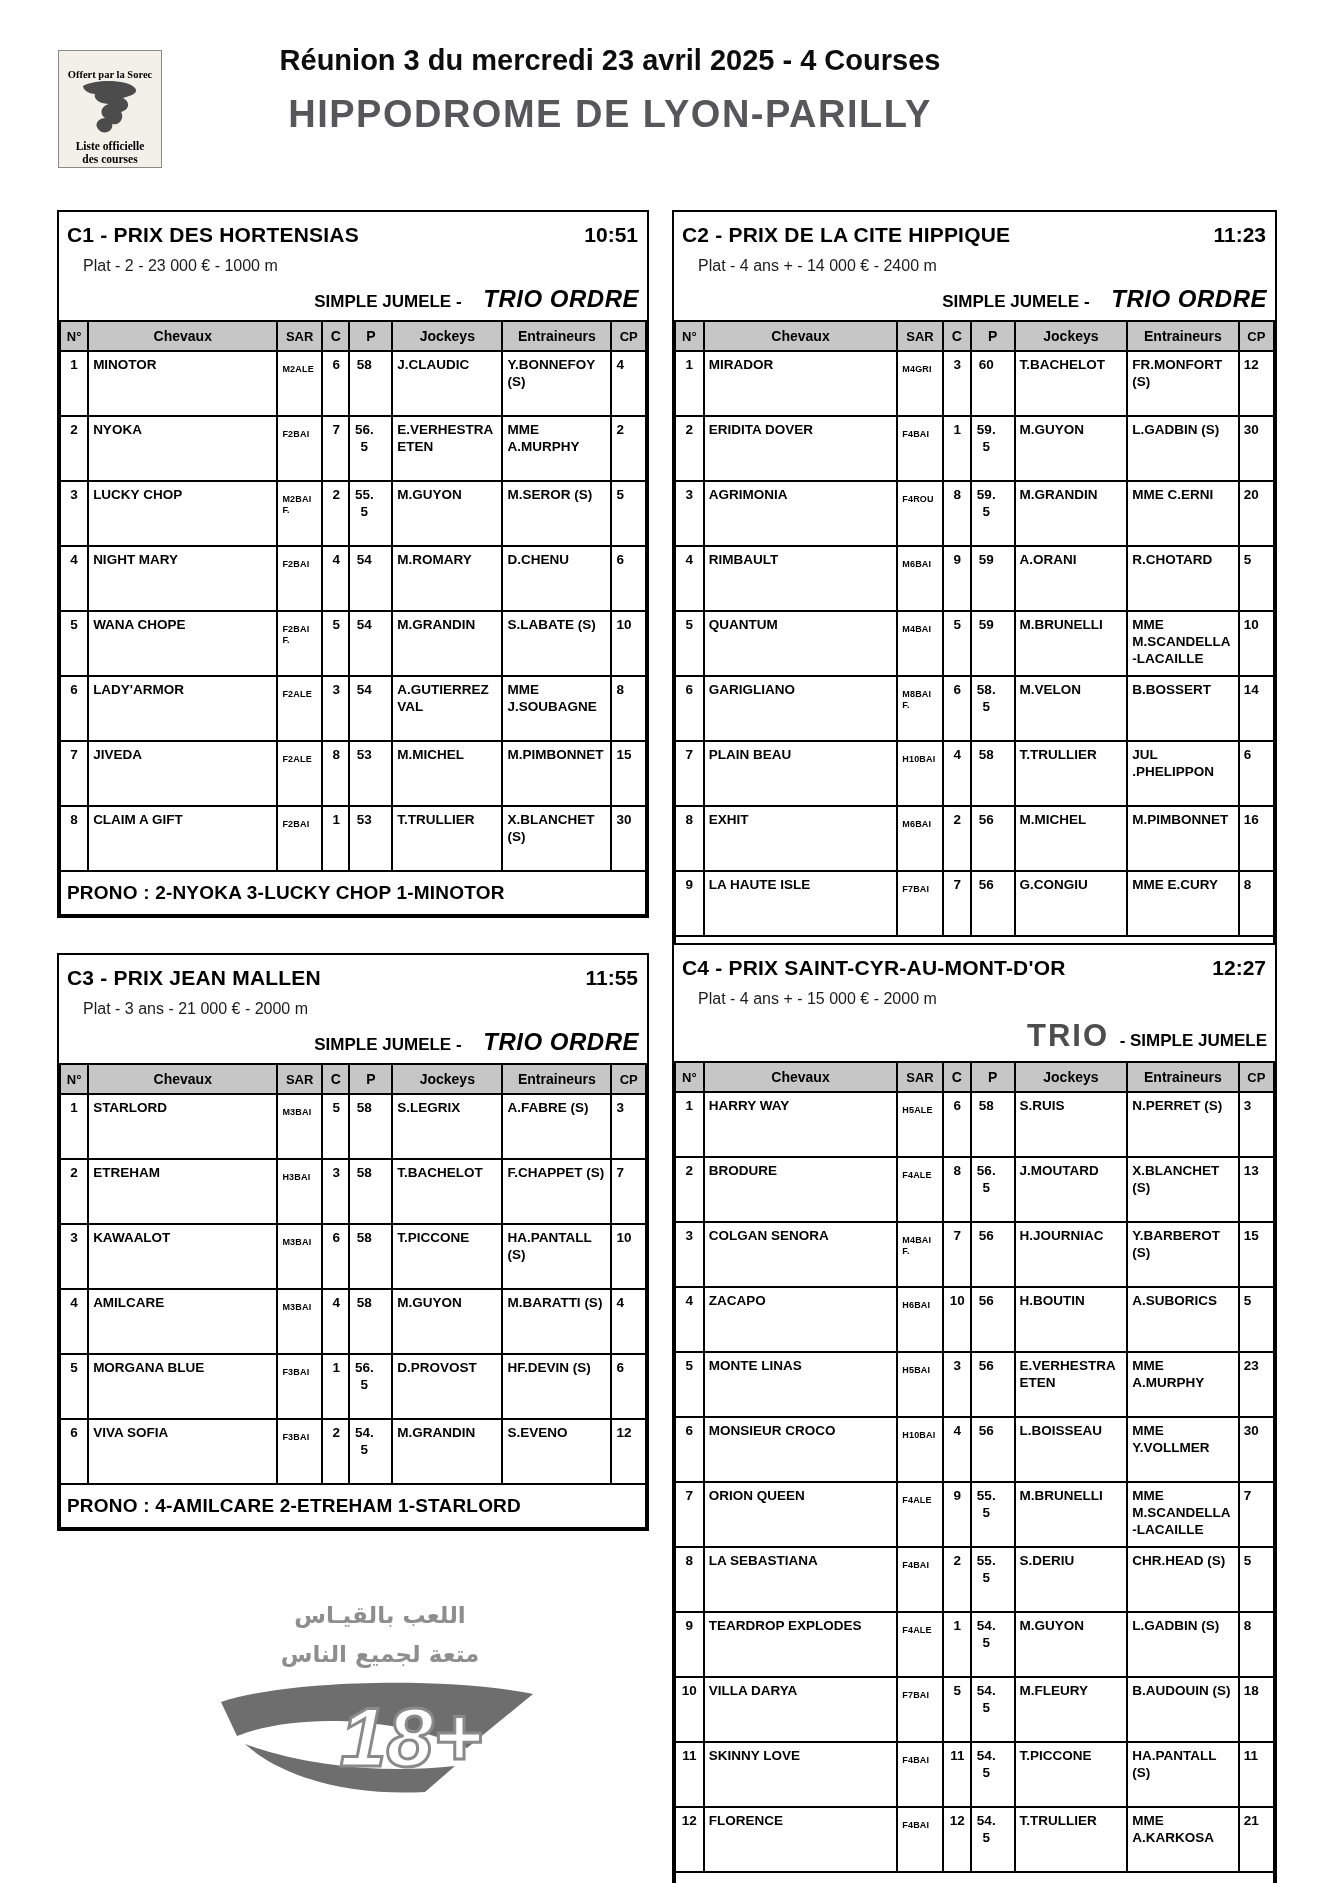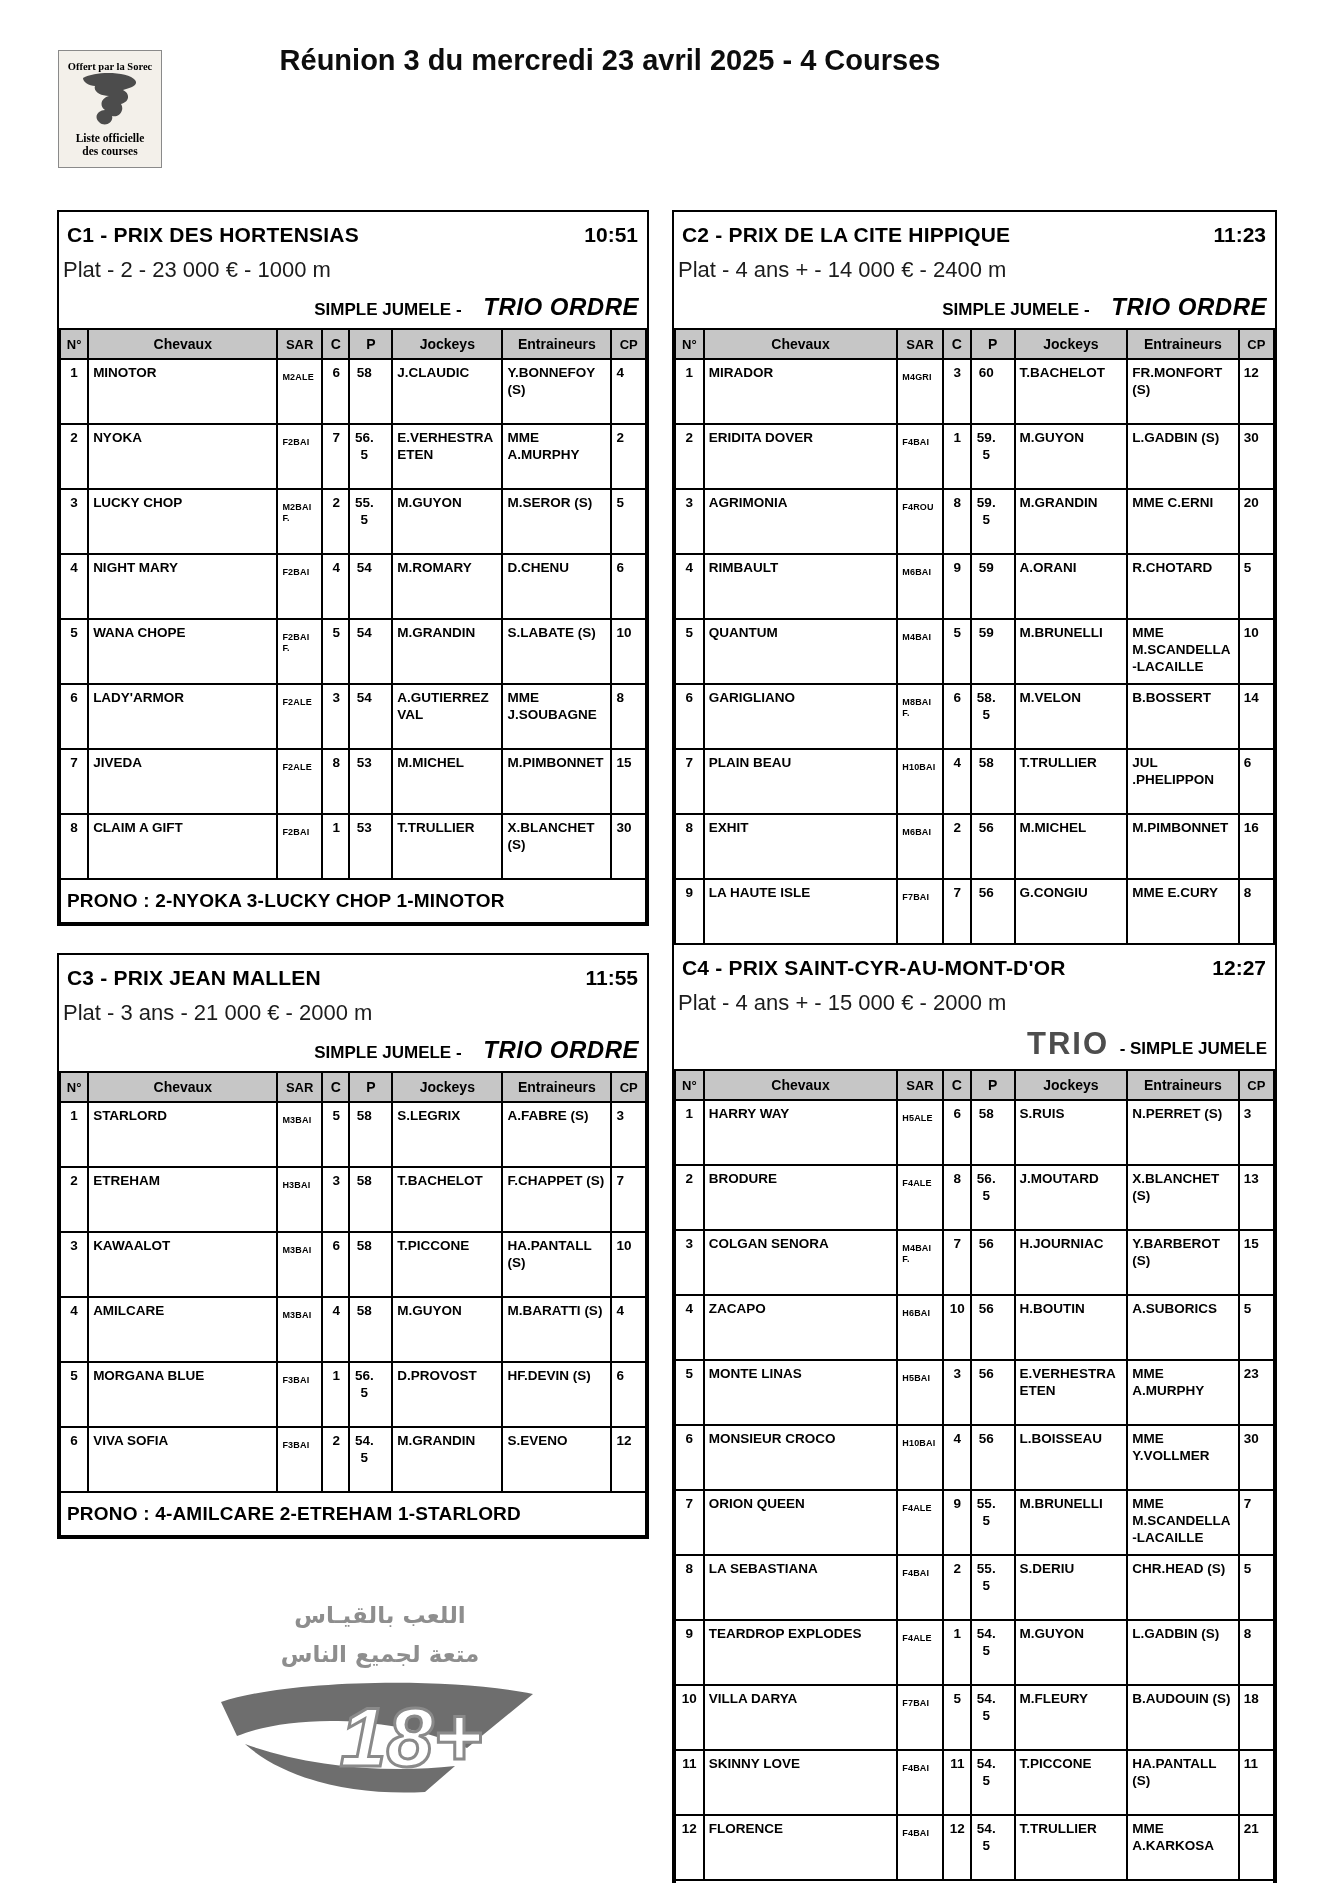--- a/index.html
+++ b/index.html
@@ -5,35 +5,35 @@
   html,body{margin:0;padding:0;background:#e8e8e8;}
   .page{
     position:relative;width:1330px;height:1883px;background:#ffffff;margin:0 auto;
     font-family:"Liberation Sans", sans-serif;color:#000;overflow:hidden;
   }
   
   .doc-logo{
     position:absolute;left:58px;top:50px;width:102px;height:116px;
     border:1px solid #8a8a8a;background:#f3f0ea;text-align:center;
   }
-  .logo-top{font-family:"Liberation Serif", serif;font-size:10.5px;font-weight:700;padding-top:10px;}
+  .logo-top{font-family:"Liberation Serif", serif;font-size:10.5px;font-weight:700;padding-top:18px;}
   .logo-bottom{font-family:"Liberation Serif", serif;font-size:11.5px;font-weight:700;line-height:1.15;}
   .doc-titles{position:absolute;left:135px;top:44px;width:950px;text-align:center;}
   .doc-title{font-size:29px;font-weight:700;color:#0d0d0d;}
   .doc-venue{margin-top:16px;font-size:38px;font-weight:700;color:#57575a;letter-spacing:1.5px;}
   
   .race-panel{position:absolute;border:2px solid #000;background:#fff;}
   #panel-c1{left:57px;top:210px;width:588px;}
   #panel-c2{left:672px;top:210px;width:601px;}
   #panel-c3{left:57px;top:953px;width:588px;}
   #panel-c4{left:672px;top:943px;width:601px;}
   .race-head{display:flex;justify-content:space-between;align-items:baseline;padding:11px 9px 2px 8px;gap:13px;}
   .race-name{font-size:21px;font-weight:700;letter-spacing:.2px;}
   .race-time{font-size:21px;font-weight:700;}
-  .race-cond{padding:8px 8px 0 4px;font-size:22px;color:#1c1c1c;}
+  .race-cond{padding:8px 8px 0 24px;font-size:16px;color:#1c1c1c;}
   .race-bet{padding:10px 8px 7px 8px;text-align:right;white-space:nowrap;}
   .bet-plain{font-size:17px;font-weight:700;}
   .bet-emph{font-size:24px;font-weight:700;font-style:italic;letter-spacing:.5px;margin-left:17px;}
   .bet-big{font-size:31px;font-weight:700;color:#4d4d4d;letter-spacing:2px;}
   table{width:100%;border-collapse:collapse;table-layout:fixed;}
   col.c0{width:4.8%;} col.c1{width:32.3%;} col.c2{width:7.6%;} col.c3{width:4.7%;}
   col.c4{width:7.3%;} col.c5{width:18.8%;} col.c6{width:18.6%;} col.c7{width:5.9%;}
   th{
     background:#c6c6c6;border:2px solid #000;font-size:14px;font-weight:700;
     padding:6px 2px;text-align:center;
@@ -69,20 +69,21 @@
       <path d="M4 6 C18 -2 50 0 56 8 C60 13 52 16 44 18 C52 22 50 30 42 32 C46 38 40 46 33 44 C35 50 26 56 20 50 C14 44 20 38 26 38 C20 34 22 26 30 24 C22 24 14 20 16 14 C10 14 4 10 4 6 Z" fill="#4c4c4c"></path>
     </svg>
     <div class="logo-bottom">
       <div>Liste officielle</div>
       <div>des courses</div>
     </div>
   </div>
 
   <div class="doc-titles">
     <div class="doc-title">Réunion 3 du mercredi 23 avril 2025 - 4 Courses</div>
+    <div class="doc-venue">HIPPODROME DE LYON-PARILLY</div>
   </div>
 
   <div class="age-logo">
     <div class="arabic-line">اللعب بالقيـاس</div>
     <div class="arabic-line">متعة لجميع الناس</div>
     <div class="swoosh-wrap">
       <svg width="330" height="128" viewBox="0 0 330 128" aria-hidden="true">
         <path d="M6 28 C70 6 230 2 318 20 L252 74 C170 38 70 42 22 62 Z" fill="#6e6e6e"></path>
         <path d="M30 70 C90 92 170 100 240 92 L210 118 C140 122 70 106 30 70 Z" fill="#6e6e6e"></path>
         <text x="196" y="92" text-anchor="middle" font-family="Liberation Sans, sans-serif" font-size="84" font-weight="bold" font-style="italic" fill="#ffffff" stroke="#8a8a8a" stroke-width="3">18+</text>

